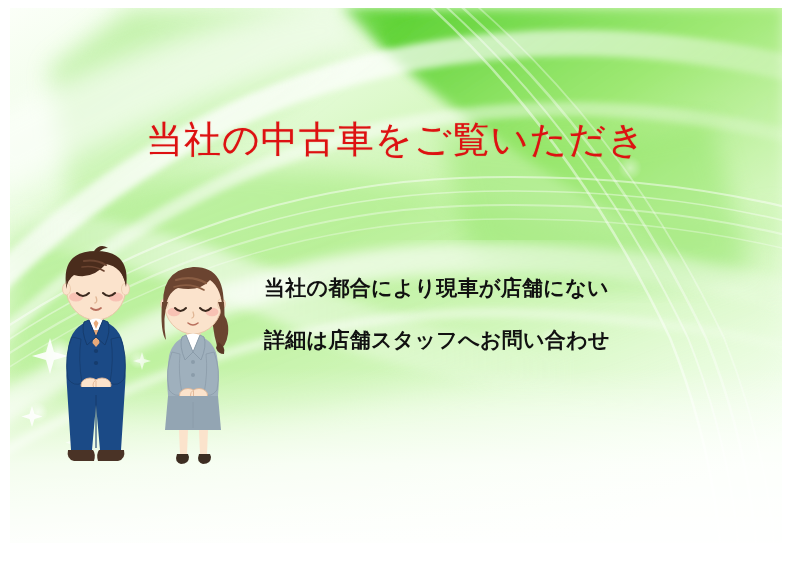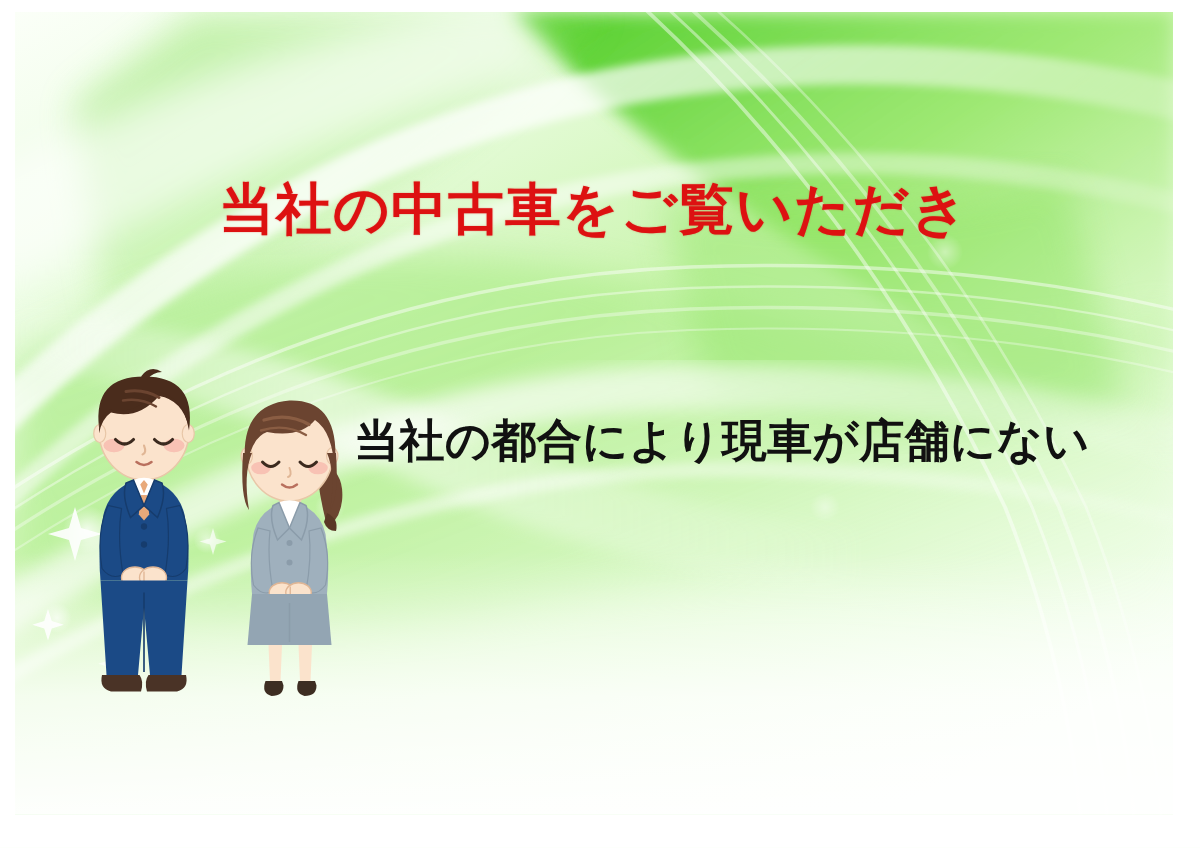--- a/index.html
+++ b/index.html
@@ -38,37 +38,37 @@
 
   
   .headline {
     position: absolute;
     left: 0;
     top: 58px;
     width: 800px;
     text-align: center;
     color: #dd1111;
     font-size: 37px;
-    font-weight: bold;
+    font-weight: normal;
     line-height: 1.48;
     letter-spacing: 1px;
     white-space: pre-line;
     text-shadow: 0 0 1px rgba(221,17,17,0.5);
   }
   .headline-l1 { display: block; padding-right: 8px; }
   .headline-l2 { display: block; padding-right: 10px; }
 
   
   .body-copy {
     position: absolute;
-    left: 236px;
+    left: 264px;
     top: 272px;
     width: 500px;
     color: #111111;
-    font-size: 30px;
+    font-size: 21px;
     font-weight: bold;
     line-height: 1.52;
     letter-spacing: 0.3px;
   }
   .body-para { margin: 0 0 20px 0; }
   .body-para:last-child { margin-bottom: 0; }
   .body-line { display: block; }
 
   
   .figure {
@@ -193,20 +193,21 @@
 
   <div class="headline">
     <span class="headline-l1">当社の中古車をご覧いただき</span>
   </div>
 
   <div class="body-copy">
     <p class="body-para">
       <span class="body-line">当社の都合により現車が店舗にない</span>
     </p>
     <p class="body-para">
+      <span class="body-line">詳細は店舗スタッフへお問い合わせ</span>
     </p>
   </div>
 
   <div class="figure fig-man">
     <svg width="96" height="225" viewBox="0 0 96 225" aria-hidden="true">
       <defs>
         <clipPath id="manHeadClip">
             <ellipse cx="48" cy="42" rx="30" ry="33"></ellipse>
           </clipPath>
       </defs>

